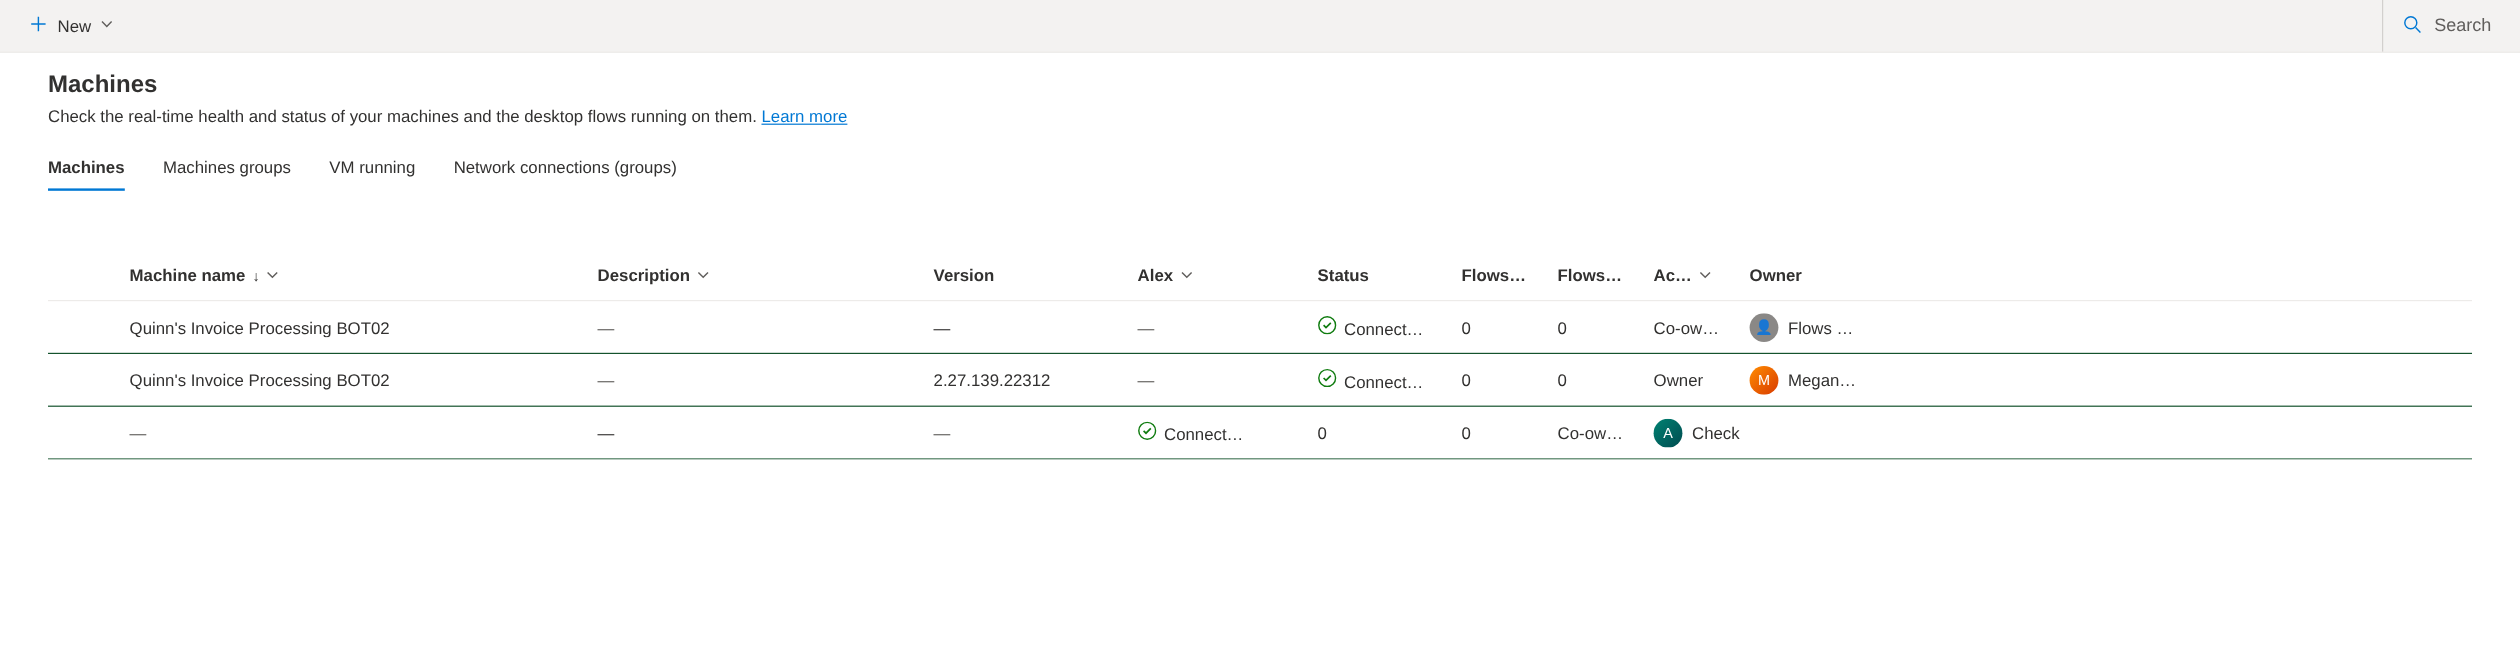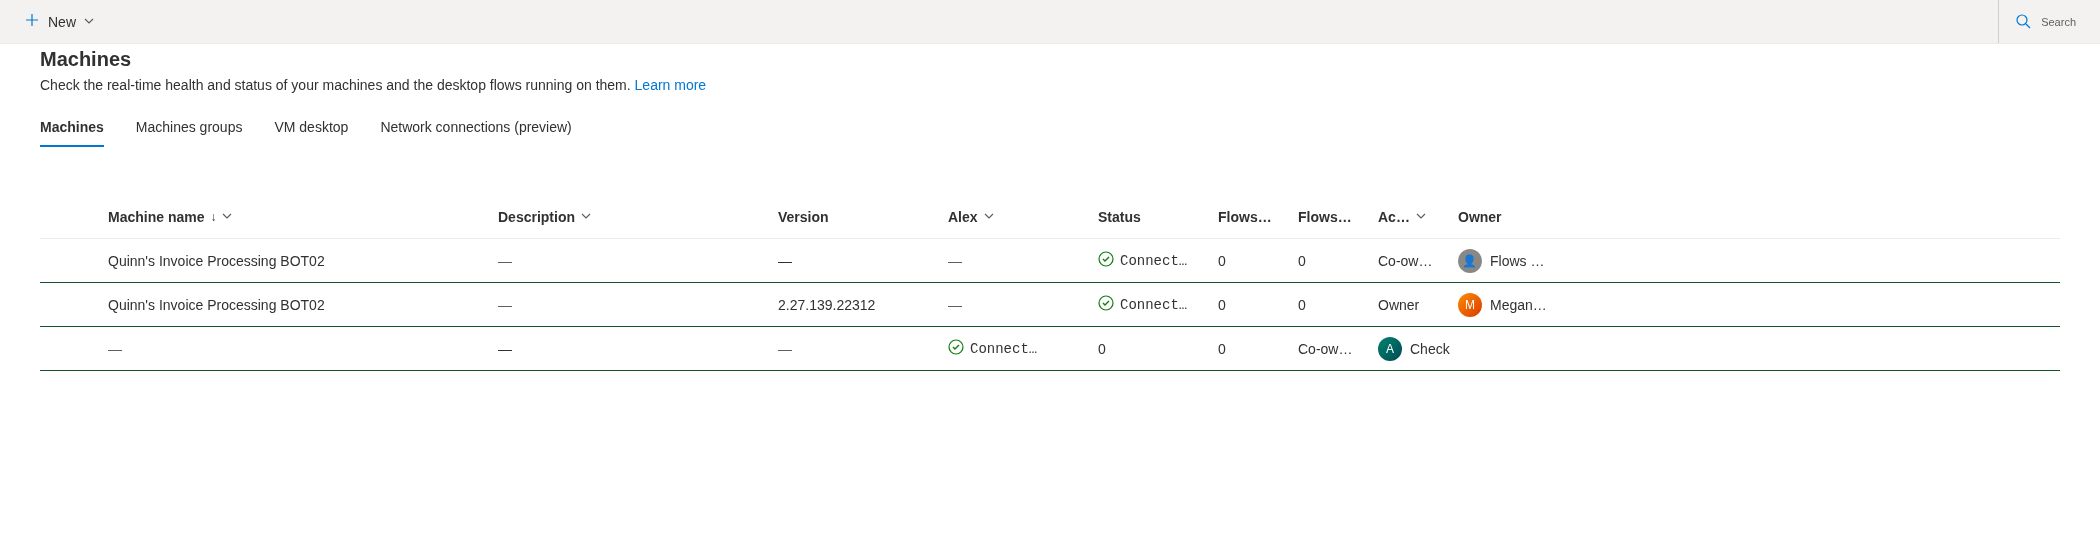--- a/index.html
+++ b/index.html
@@ -37,39 +37,39 @@
       height: 100%;
       background: #d2d0ce;
       margin: 0 8px;
     }
     .search-btn {
       display: flex;
       align-items: center;
       gap: 10px;
       background: none;
       border: none;
-      font-size: 11px;
+      font-size: 15px;
       color: #605e5c;
       cursor: pointer;
       padding: 6px 8px;
     }
     .search-icon { color: #0078d4; }
-    .page-content { padding: 4px 40px 0 40px; }
+    .page-content { padding: 16px 40px 0 40px; }
     .page-title {
       font-size: 20px;
       font-weight: 600;
       color: #323130;
       margin-bottom: 6px;
     }
     .page-subtitle {
       font-size: 14px;
       color: #323130;
       margin-bottom: 18px;
     }
-    .link { color: #0078d4; cursor: pointer; }
+    .link { color: #0078d4; text-decoration: underline; cursor: pointer; }
     .tabs {
       display: flex;
       gap: 32px;
       border-bottom: 0;
       margin-bottom: 0;
     }
     .tab {
       padding: 8px 0 10px 0;
       font-size: 14px;
       color: #323130;
@@ -89,27 +89,27 @@
       border-bottom: 1px solid #14532d;
       padding: 4px 0;
     }
     .table-header { font-weight: 600; font-size: 14px; border-bottom: 1px solid #edebe9; }
     .th, .td {
       padding: 0 8px;
       white-space: nowrap;
       overflow: hidden;
       text-overflow: ellipsis;
       display: flex;
-      align-items: center;
+      align-items: flex-end;
       gap: 6px;
     }
     .th { cursor: pointer; }
     .sort-arrow { font-size: 12px; }
     .dash { color: #605e5c; }
-    .status-cell { display: flex; align-items: center; gap: 6px; font-family: Liberation Mono, monospace; }
+    .status-cell { display: flex; align-items: flex-end; gap: 6px; }
     .status-icon { color: #107c10; flex-shrink: 0; }
     .owner-cell { display: flex; align-items: center; gap: 8px; }
     .avatar {
       width: 24px;
       height: 24px;
       border-radius: 50%;
       display: flex;
       align-items: center;
       justify-content: center;
       font-size: 12px;
@@ -155,22 +155,22 @@
 
 <div class="page-content">
   <h1 class="page-title">Machines</h1>
   <p class="page-subtitle">
     <span>Check the real-time health and status of your machines and the desktop flows running on them. </span><a class="link">Learn more</a>
   </p>
 
   <div class="tabs">
     <div class="tab active">Machines</div>
     <div class="tab">Machines groups</div>
-    <div class="tab">VM desktop</div>
-    <div class="tab">Network connections (preview)</div>
+    <div class="tab">VM running</div>
+    <div class="tab">Network connections (groups)</div>
   </div>
 
   <div class="table-wrap">
     <div class="table-header">
       <div class="th checkbox-cell"></div>
       <div class="th">
         <span>Machine name</span>
         <span class="sort-arrow">↓</span>
         <span class="chevron"><svg width="10" height="10" viewBox="0 0 10 10">
               <path d="M1 3l4 4 4-4" stroke="currentColor" stroke-width="1.2" fill="none"></path>

